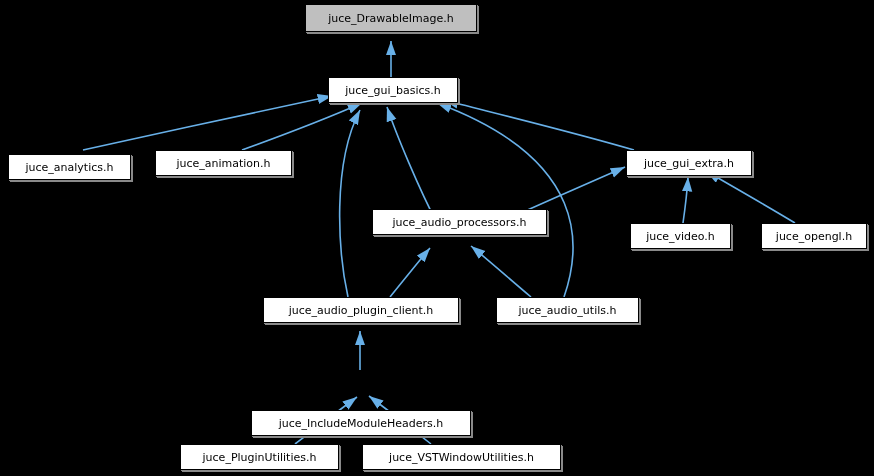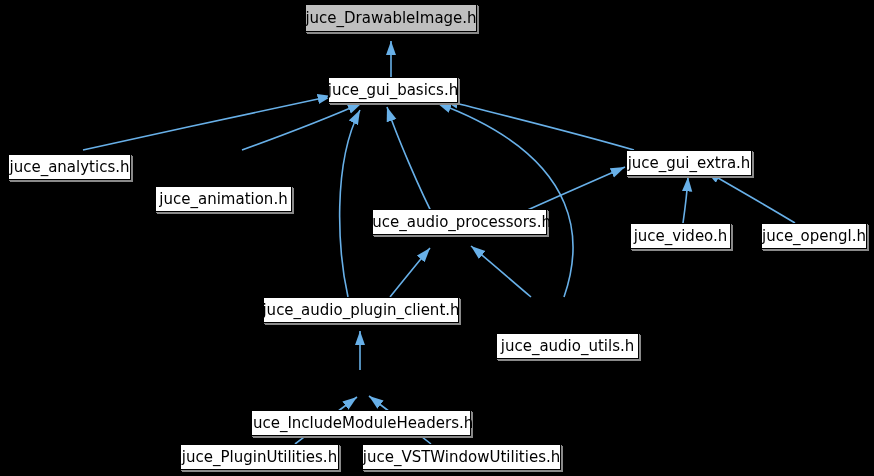--- a/index.html
+++ b/index.html
@@ -22,21 +22,21 @@
     width: 874px;
     height: 476px;
   }
   .gnode {
     position: absolute;
     box-sizing: border-box;
     display: flex;
     align-items: center;
     justify-content: center;
     font-family: "DejaVu Sans", sans-serif;
-    font-size: 15px;
+    font-size: 11px;
     line-height: 1;
     color: #000000;
     white-space: nowrap;
     letter-spacing: 0px;
   }
   .gnode.plain {
     background: #ffffff;
     border: 1px solid #000000;
     box-shadow: 1px 1px 0 0 #8a8a8a, 2px 2px 0 0 #8a8a8a;
     text-align: right;
@@ -82,39 +82,39 @@
   <div id="nodes-layer">
       <div class="gnode root" style="left: 305px; top: 4px; width: 172px; height: 28px;">
         <span>juce_DrawableImage.h</span>
       </div>
       <div class="gnode plain" style="left: 328px; top: 77px; width: 130px; height: 26px;">
         <span>juce_gui_basics.h</span>
       </div>
       <div class="gnode plain" style="left: 8px; top: 154px; width: 123px; height: 26px;">
         <span>juce_analytics.h</span>
       </div>
-      <div class="gnode plain" style="left: 155px; top: 150px; width: 137px; height: 26px; margin-top: 36px;">
+      <div class="gnode plain" style="left: 155px; top: 150px; width: 137px; height: 26px;">
         <span>juce_animation.h</span>
       </div>
       <div class="gnode plain" style="left: 626px; top: 150px; width: 126px; height: 26px;">
         <span>juce_gui_extra.h</span>
       </div>
       <div class="gnode plain" style="left: 372px; top: 209px; width: 175px; height: 26px;">
         <span>juce_audio_processors.h</span>
       </div>
       <div class="gnode plain" style="left: 630px; top: 223px; width: 101px; height: 26px;">
         <span>juce_video.h</span>
       </div>
       <div class="gnode plain" style="left: 761px; top: 223px; width: 106px; height: 26px;">
         <span>juce_opengl.h</span>
       </div>
       <div class="gnode plain" style="left: 263px; top: 297px; width: 196px; height: 26px;">
         <span>juce_audio_plugin_client.h</span>
       </div>
-      <div class="gnode plain" style="left: 496px; top: 297px; width: 143px; height: 26px; margin-top: 36px;">
+      <div class="gnode plain" style="left: 496px; top: 297px; width: 143px; height: 26px;">
         <span>juce_audio_utils.h</span>
       </div>
       <div class="gnode plain" style="left: 251px; top: 370px; width: 220px; height: 26px; margin-top: 40px;">
         <span>juce_IncludeModuleHeaders.h</span>
       </div>
       <div class="gnode plain" style="left: 180px; top: 444px; width: 159px; height: 26px;">
         <span>juce_PluginUtilities.h</span>
       </div>
       <div class="gnode plain" style="left: 362px; top: 444px; width: 199px; height: 26px;">
         <span>juce_VSTWindowUtilities.h</span>

